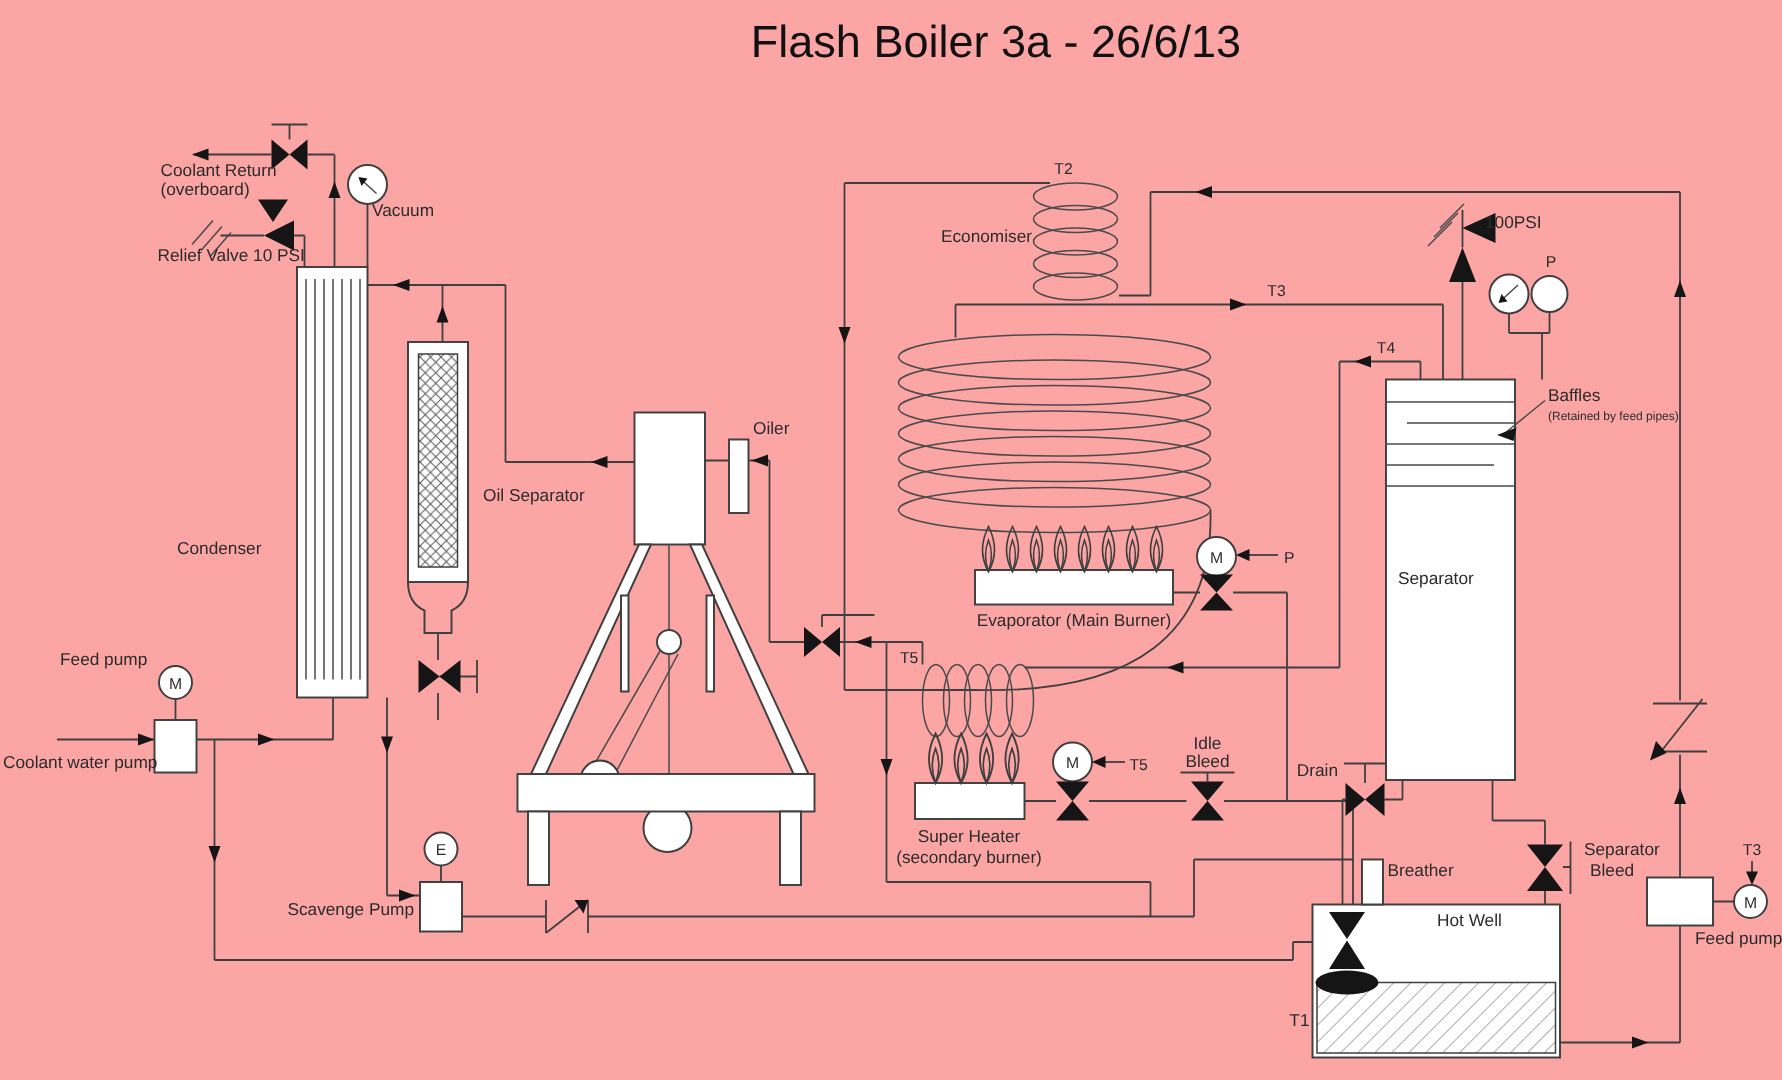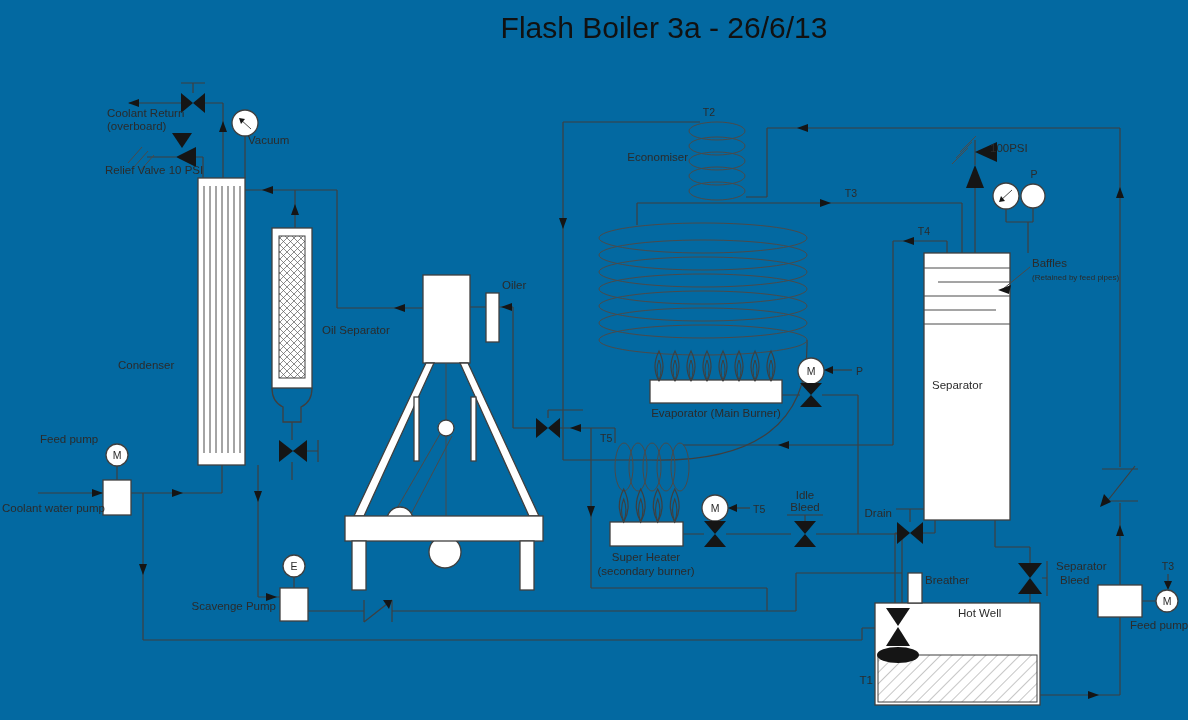--- a/index.html
+++ b/index.html
@@ -1,16 +1,16 @@
 <!DOCTYPE html>
 <html><head>
 <meta charset="utf-8">
 <style>
   html,body{margin:0;padding:0;background:#fff;}
-  #stage{position:relative;width:1188px;height:720px;background:#0369a1;overflow:hidden;
+  #stage{position:relative;width:1188px;height:720px;background:#fca5a5;overflow:hidden;
          font-family:"Liberation Sans", sans-serif;}
   svg text{fill:#2b2b2b;font-family:"Liberation Sans", sans-serif;font-size:11.5px;}
   svg .title{font-size:30px;fill:#111;}
   svg .sm{font-size:10.5px;}
   svg .xs{font-size:8px;}
   .pipe{stroke:#3f3f3f;stroke-width:1.2;fill:none;}
   .vessel{stroke:#3f3f3f;stroke-width:1.3;fill:#fff;}
   .vesselT{stroke:#3f3f3f;stroke-width:1.3;fill:none;}
   .solid{fill:#151515;stroke:none;}
   .thin{stroke:#4a4a4a;stroke-width:1;fill:none;}

